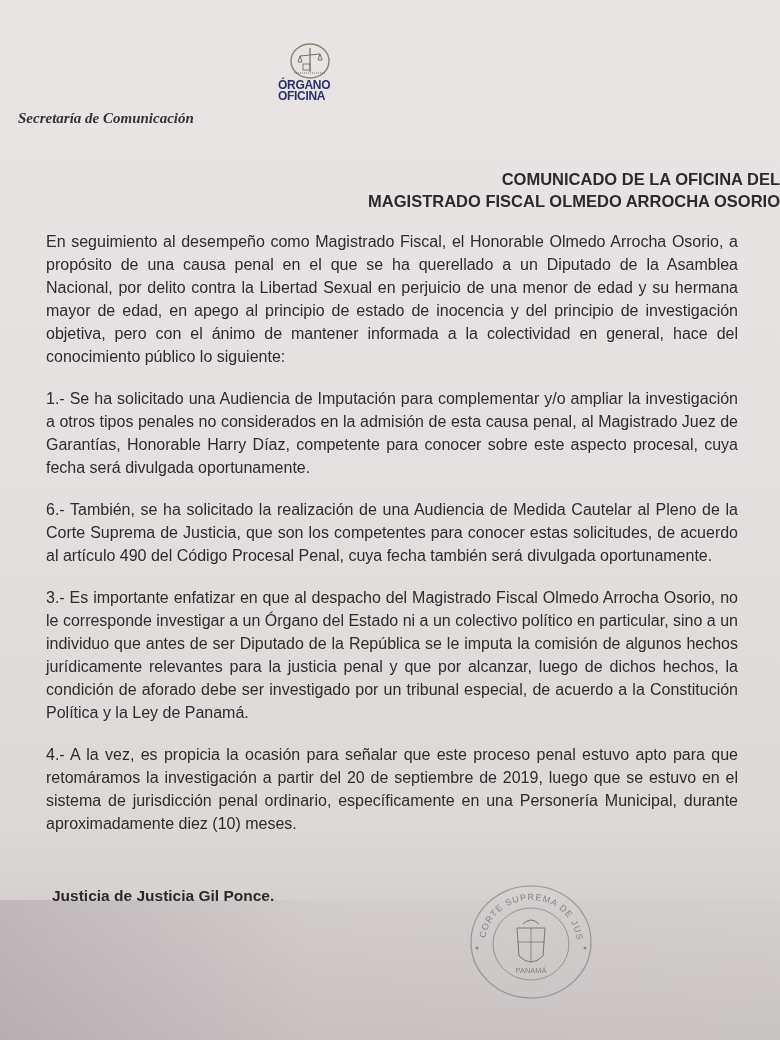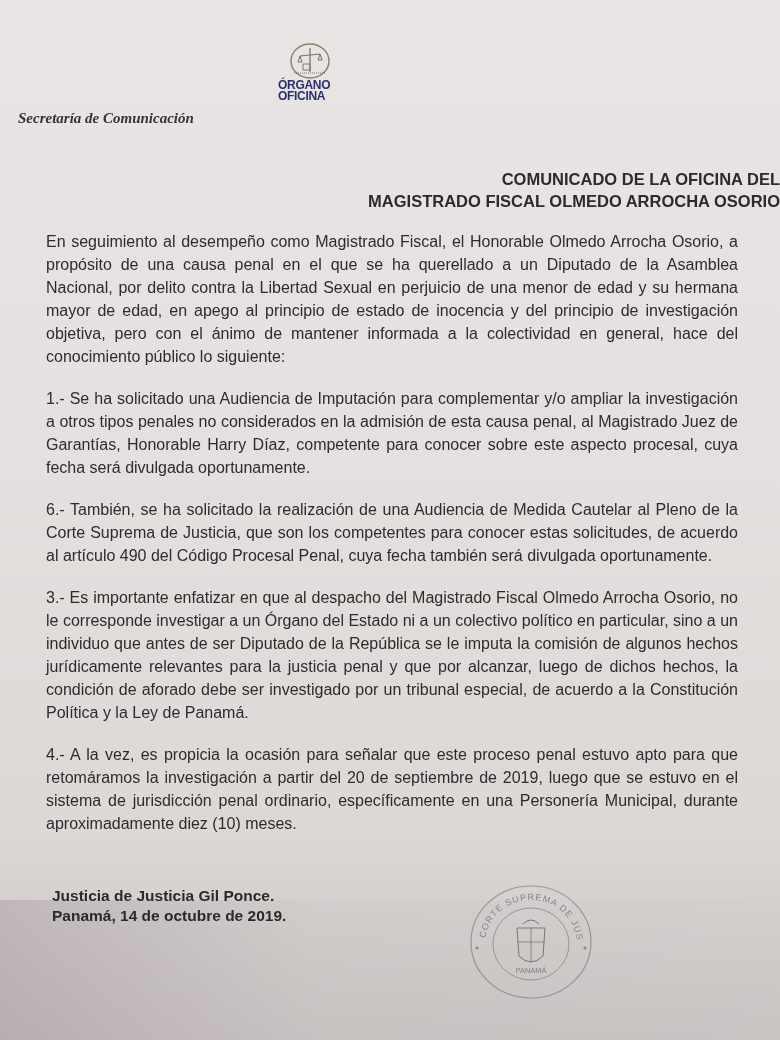--- a/index.html
+++ b/index.html
@@ -72,21 +72,20 @@
 <div class="body">
   <p>En seguimiento al desempeño como Magistrado Fiscal, el Honorable Olmedo Arrocha Osorio, a propósito de una causa penal en el que se ha querellado a un Diputado de la Asamblea Nacional, por delito contra la Libertad Sexual en perjuicio de una menor de edad y su hermana mayor de edad, en apego al principio de estado de inocencia y del principio de investigación objetiva, pero con el ánimo de mantener informada a la colectividad en general, hace del conocimiento público lo siguiente:</p>
   <p>1.- Se ha solicitado una Audiencia de Imputación para complementar y/o ampliar la investigación a otros tipos penales no considerados en la admisión de esta causa penal, al Magistrado Juez de Garantías, Honorable Harry Díaz, competente para conocer sobre este aspecto procesal, cuya fecha será divulgada oportunamente.</p>
   <p>6.- También, se ha solicitado la realización de una Audiencia de Medida Cautelar al Pleno de la Corte Suprema de Justicia, que son los competentes para conocer estas solicitudes, de acuerdo al artículo 490 del Código Procesal Penal, cuya fecha también será divulgada oportunamente.</p>
   <p>3.- Es importante enfatizar en que al despacho del Magistrado Fiscal Olmedo Arrocha Osorio, no le corresponde investigar a un Órgano del Estado ni a un colectivo político en particular, sino a un individuo que antes de ser Diputado de la República se le imputa la comisión de algunos hechos jurídicamente relevantes para la justicia penal y que por alcanzar, luego de dichos hechos, la condición de aforado debe ser investigado por un tribunal especial, de acuerdo a la Constitución Política y la Ley de Panamá.</p>
   <p>4.- A la vez, es propicia la ocasión para señalar que este proceso penal estuvo apto para que retomáramos la investigación a partir del 20 de septiembre de 2019, luego que se estuvo en el sistema de jurisdicción penal ordinario, específicamente en una Personería Municipal, durante aproximadamente diez (10) meses.</p>
 </div>
 
 <div class="closing">
   <div>Justicia de Justicia Gil Ponce.</div>
-  <div>Panamá, 14 de octubre de 2019.</div>
 </div>
 
 <div class="seal">
   <svg width="136" height="122" viewBox="0 0 136 122">
     <defs>
       <path id="arcTop" d="M22 64 A46 44 0 0 1 114 64"></path>
     </defs>
     <ellipse cx="68" cy="62" rx="60" ry="56" fill="none" stroke="#8a8588" stroke-width="1.2" opacity="0.8"></ellipse>
     <ellipse cx="68" cy="64" rx="38" ry="36" fill="none" stroke="#8a8588" stroke-width="1" opacity="0.8"></ellipse>
     <text font-family="Liberation Sans, sans-serif" font-size="9" fill="#77727a" opacity="0.85" letter-spacing="1">

